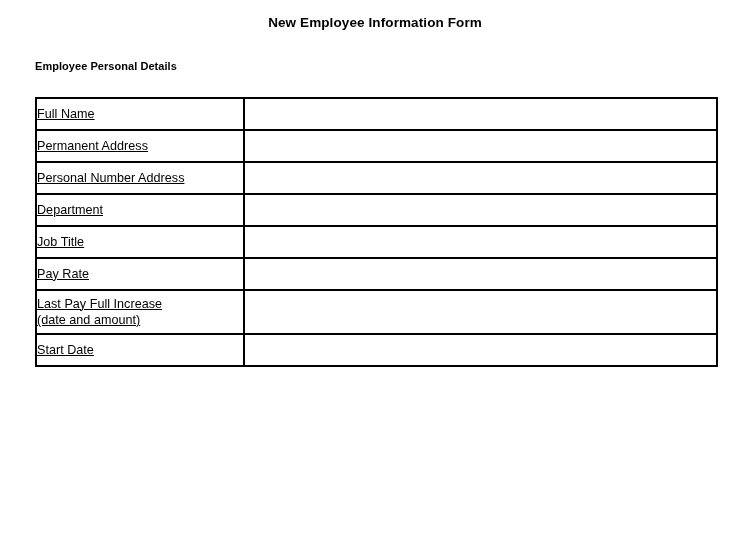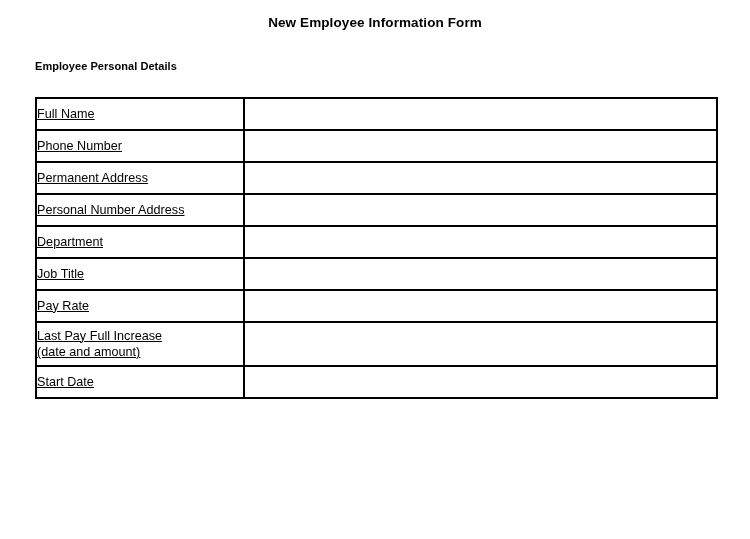--- a/index.html
+++ b/index.html
@@ -104,28 +104,20 @@
 
       <tr class="row-single">
         <td class="label-cell">
           <span>Full Name</span>
         </td>
         <td class="value-cell">
           <span></span>
         </td>
       </tr>
 
-      <tr class="row-single">
-        <td class="label-cell">
-          <span>Phone Number</span>
-        </td>
-        <td class="value-cell">
-          <span></span>
-        </td>
-      </tr>
 
       <tr class="row-single">
         <td class="label-cell">
           <span>Permanent Address</span>
         </td>
         <td class="value-cell">
           <span></span>
         </td>
       </tr>
 

